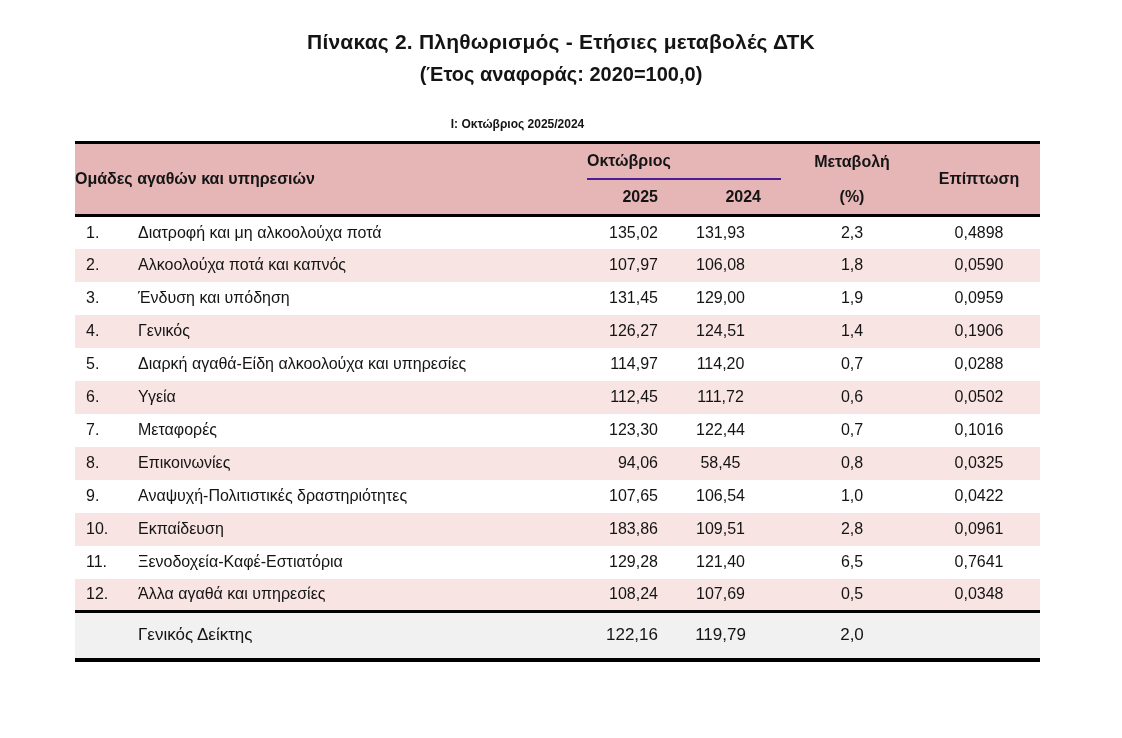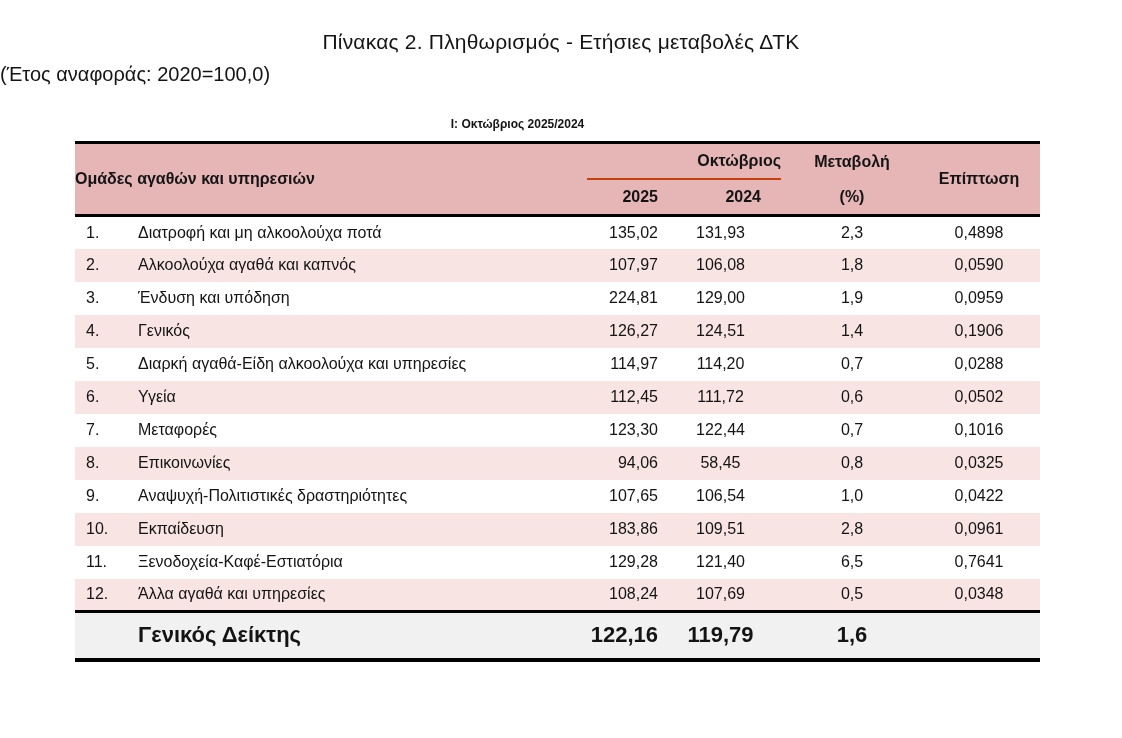--- a/index.html
+++ b/index.html
@@ -7,27 +7,28 @@
     width: 1122px; height: 738px;
     background: #ffffff;
     font-family: "Liberation Sans", sans-serif;
     color: #141414;
     overflow: hidden;
   }
   .doc-title {
     margin-top: 30px;
     text-align: center;
     font-size: 21px;
-    font-weight: normal;
+    font-weight: bold;
     letter-spacing: 0.2px;
   }
   .doc-subtitle {
     margin-top: 9px;
+    text-align: center;
     font-size: 20px;
-    font-weight: normal;
+    font-weight: bold;
   }
   .section-heading {
     width: 965px;
     margin: 31px 0 0 75px;
     text-align: center;
     transform: translateX(-40px);
     font-size: 12px;
     font-weight: bold;
   }
   .table-wrap {
@@ -55,22 +56,22 @@
     vertical-align: middle;
   }
   tr.hrow1 { height: 36px; }
   tr.hrow2 { height: 35px; }
   th.th-groups { text-align: left; }
   th.th-october { vertical-align: bottom; padding: 0; }
   th.th-october .october-label {
     display: block;
     margin: 0 5px;
     padding: 7px 0 8px 0;
-    text-align: right;
-    border-bottom: 2px solid #c2410c;
+    text-align: left;
+    border-bottom: 2px solid #4c1d95;
   }
   th.th-year-2025 { text-align: right; padding-right: 22px; vertical-align: middle; }
   th.th-year-2024 { text-align: right; padding-right: 25px; vertical-align: middle; }
   th.th-change { padding: 0; }
   th.th-change .hline {
     height: 35px;
     display: flex; align-items: center; justify-content: center;
   }
   th.th-impact { text-align: center; }
 
@@ -80,22 +81,22 @@
   td { font-size: 16px; vertical-align: middle; }
   td.cell-num { padding-left: 11px; }
   td.cell-2025 { text-align: right; padding-right: 22px; }
   td.cell-2024 { text-align: center; padding-right: 25px; }
   td.cell-change, td.cell-impact { text-align: center; }
 
   tfoot { border-top: 3px solid #000; }
   tfoot tr { height: 48px; }
   tfoot td {
     background: var(--total-bg, #f1f1f1);
-    font-weight: bold;
-    font-size: 22px;
+    font-weight: normal;
+    font-size: 17px;
   }
   tfoot td.cell-desc-total { padding-left: 63px; }
 </style>
 </head>
 <body>
 
 <div class="doc-title">Πίνακας 2. Πληθωρισμός - Ετήσιες μεταβολές ΔΤΚ</div>
 <div class="doc-subtitle">(Έτος αναφοράς: 2020=100,0)</div>
 <div class="section-heading">Ι: Οκτώβριος 2025/2024</div>
 
@@ -130,30 +131,30 @@
         <tr class="data-row">
     <td class="cell-num">1.</td>
     <td class="cell-desc">Διατροφή και μη αλκοολούχα ποτά</td>
     <td class="cell-2025">135,02</td>
     <td class="cell-2024">131,93</td>
     <td class="cell-change">2,3</td>
     <td class="cell-impact">0,4898</td>
   </tr>
         <tr class="data-row alt">
     <td class="cell-num">2.</td>
-    <td class="cell-desc">Αλκοολούχα αγαθά και καπνός</td>
+    <td class="cell-desc">Αλκοολούχα ποτά και καπνός</td>
     <td class="cell-2025">107,97</td>
     <td class="cell-2024">106,08</td>
     <td class="cell-change">1,8</td>
     <td class="cell-impact">0,0590</td>
   </tr>
         <tr class="data-row">
     <td class="cell-num">3.</td>
     <td class="cell-desc">Ένδυση και υπόδηση</td>
-    <td class="cell-2025">224,81</td>
+    <td class="cell-2025">131,45</td>
     <td class="cell-2024">129,00</td>
     <td class="cell-change">1,9</td>
     <td class="cell-impact">0,0959</td>
   </tr>
         <tr class="data-row alt">
     <td class="cell-num">4.</td>
     <td class="cell-desc">Γενικός</td>
     <td class="cell-2025">126,27</td>
     <td class="cell-2024">124,51</td>
     <td class="cell-change">1,4</td>
@@ -222,18 +223,18 @@
     <td class="cell-2024">107,69</td>
     <td class="cell-change">0,5</td>
     <td class="cell-impact">0,0348</td>
   </tr>
       </tbody>
     <tfoot>
       <tr>
         <td class="cell-desc-total" colspan="2">Γενικός Δείκτης</td>
         <td class="cell-2025">122,16</td>
         <td class="cell-2024">119,79</td>
-        <td class="cell-change">1,6</td>
+        <td class="cell-change">2,0</td>
         <td class="cell-impact"></td>
       </tr>
     </tfoot>
   </table>
 </div>
 
 </body></html>

